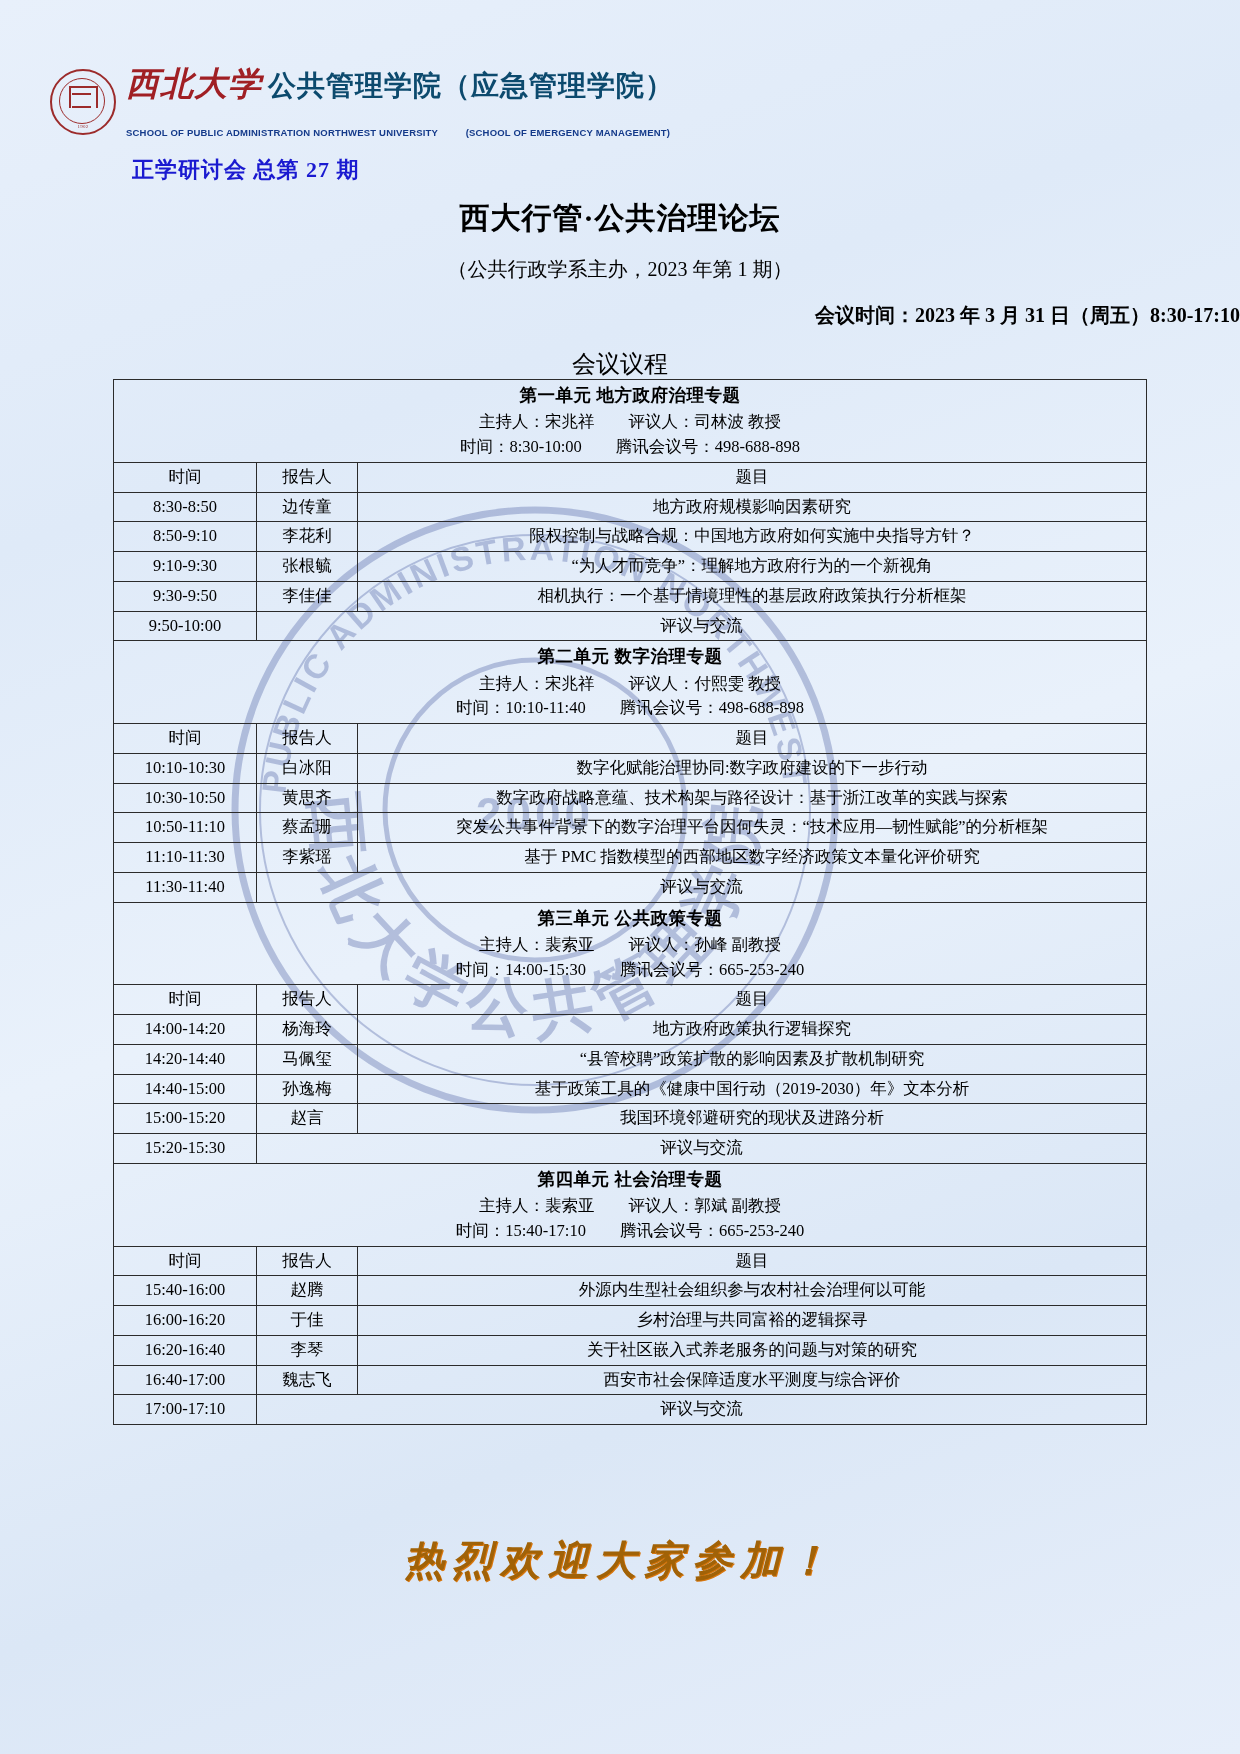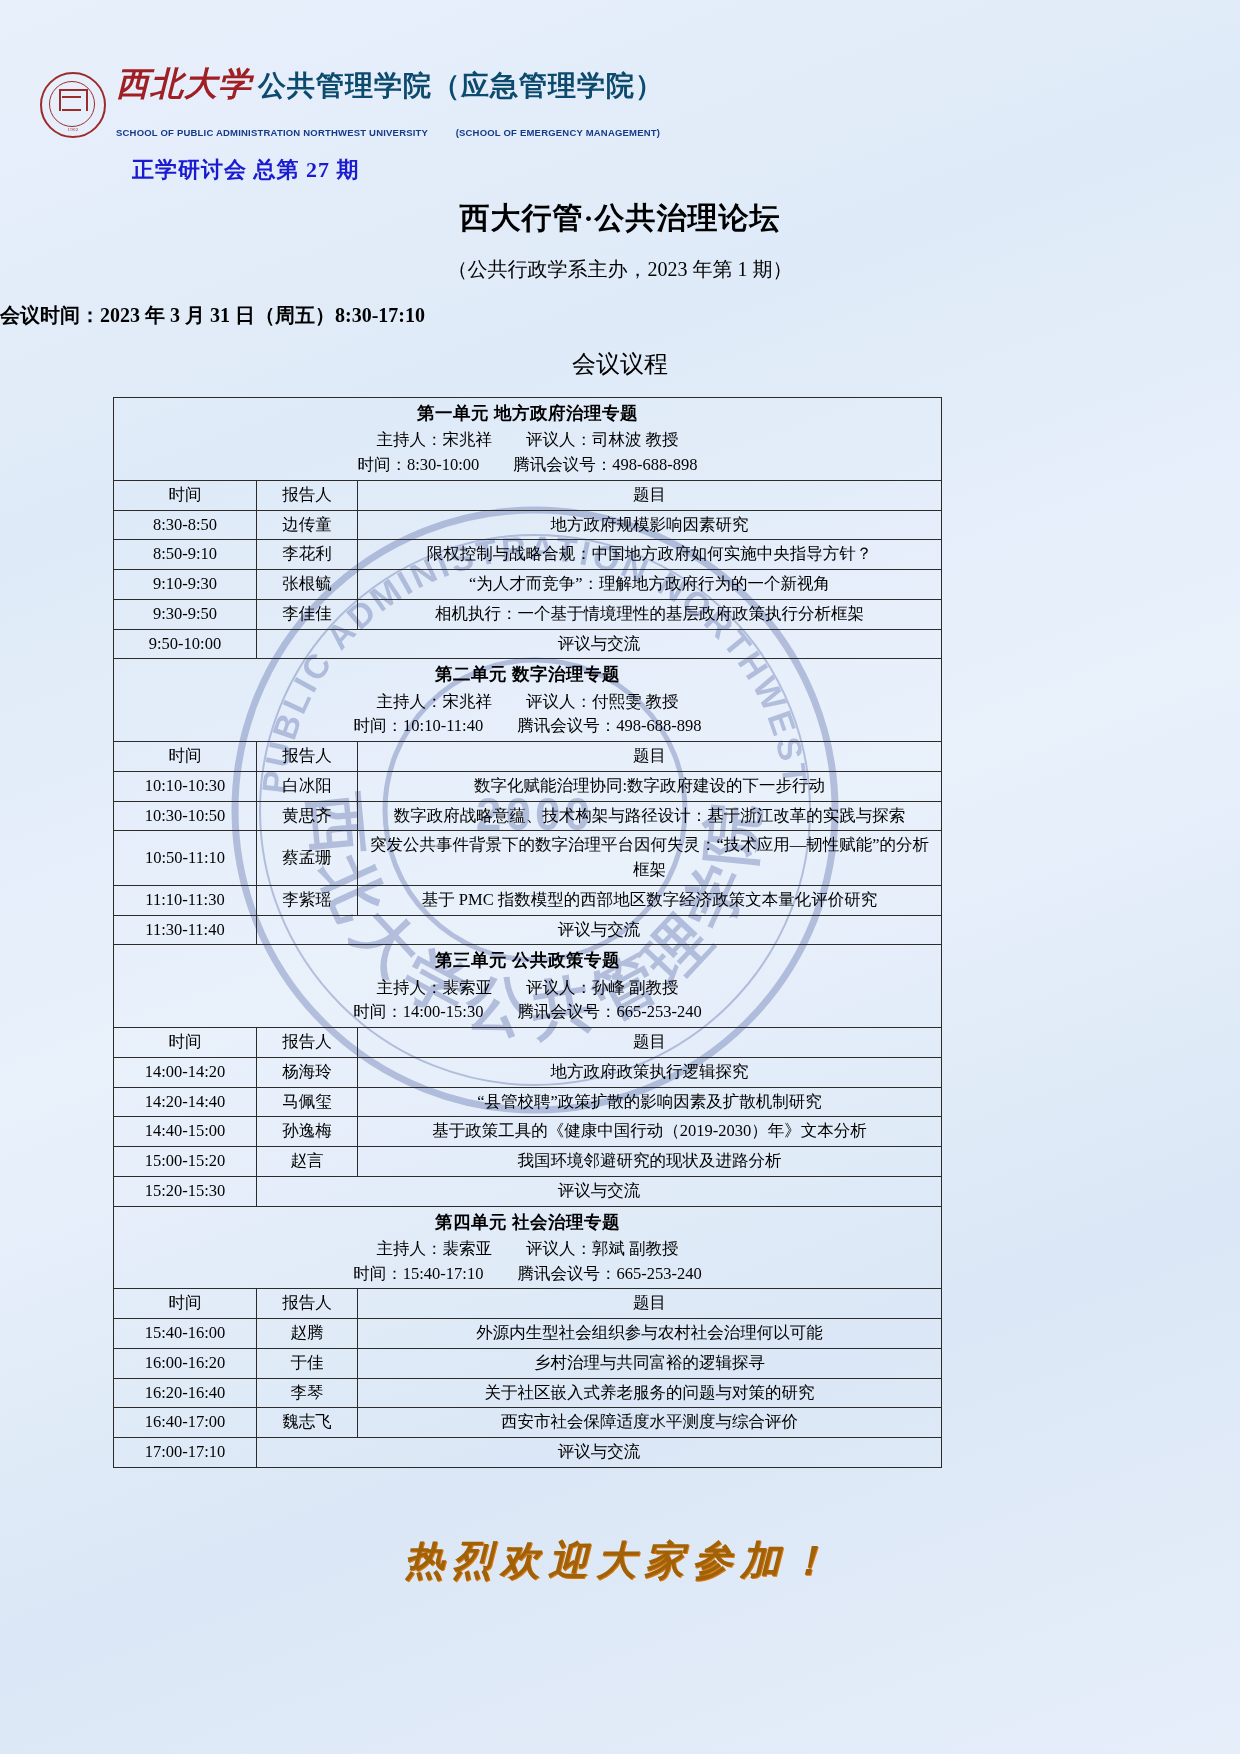--- a/index.html
+++ b/index.html
@@ -29,24 +29,24 @@
     top: 500px;
     width: 620px;
     height: 620px;
     opacity: 0.28;
     pointer-events: none;
   }
 
   
   .header {
     position: absolute;
-    left: 40px;
+    left: 50px;
     top: 62px;
     display: flex;
-    align-items: flex-end;
+    align-items: center;
   }
   .logo-emblem {
     width: 62px;
     height: 62px;
     border: 2px solid #9c2b2b;
     border-radius: 50%;
     position: relative;
     flex: 0 0 auto;
     margin-top: 4px;
   }
@@ -142,38 +142,38 @@
     position: absolute;
     left: 0; right: 0;
     top: 256px;
     text-align: center;
     font-size: 20px;
   }
   .doc-time {
     position: absolute;
     left: 0; right: 0;
     top: 302px;
-    text-align: left;
+    text-align: right;
     font-size: 20px;
     font-weight: bold;
   }
   .agenda-heading {
     position: absolute;
     left: 0; right: 0;
     top: 348px;
     text-align: center;
     font-size: 24px;
   }
 
   
   .table-wrap {
     position: absolute;
     left: 113px;
-    top: 397px;
-    width: 829px;
+    top: 379px;
+    width: 1034px;
   }
   table.agenda {
     width: 100%;
     border-collapse: collapse;
     table-layout: fixed;
     background: transparent;
   }
   table.agenda td {
     border: 1px solid #2b2b2b;
     padding: 2px 4px;

